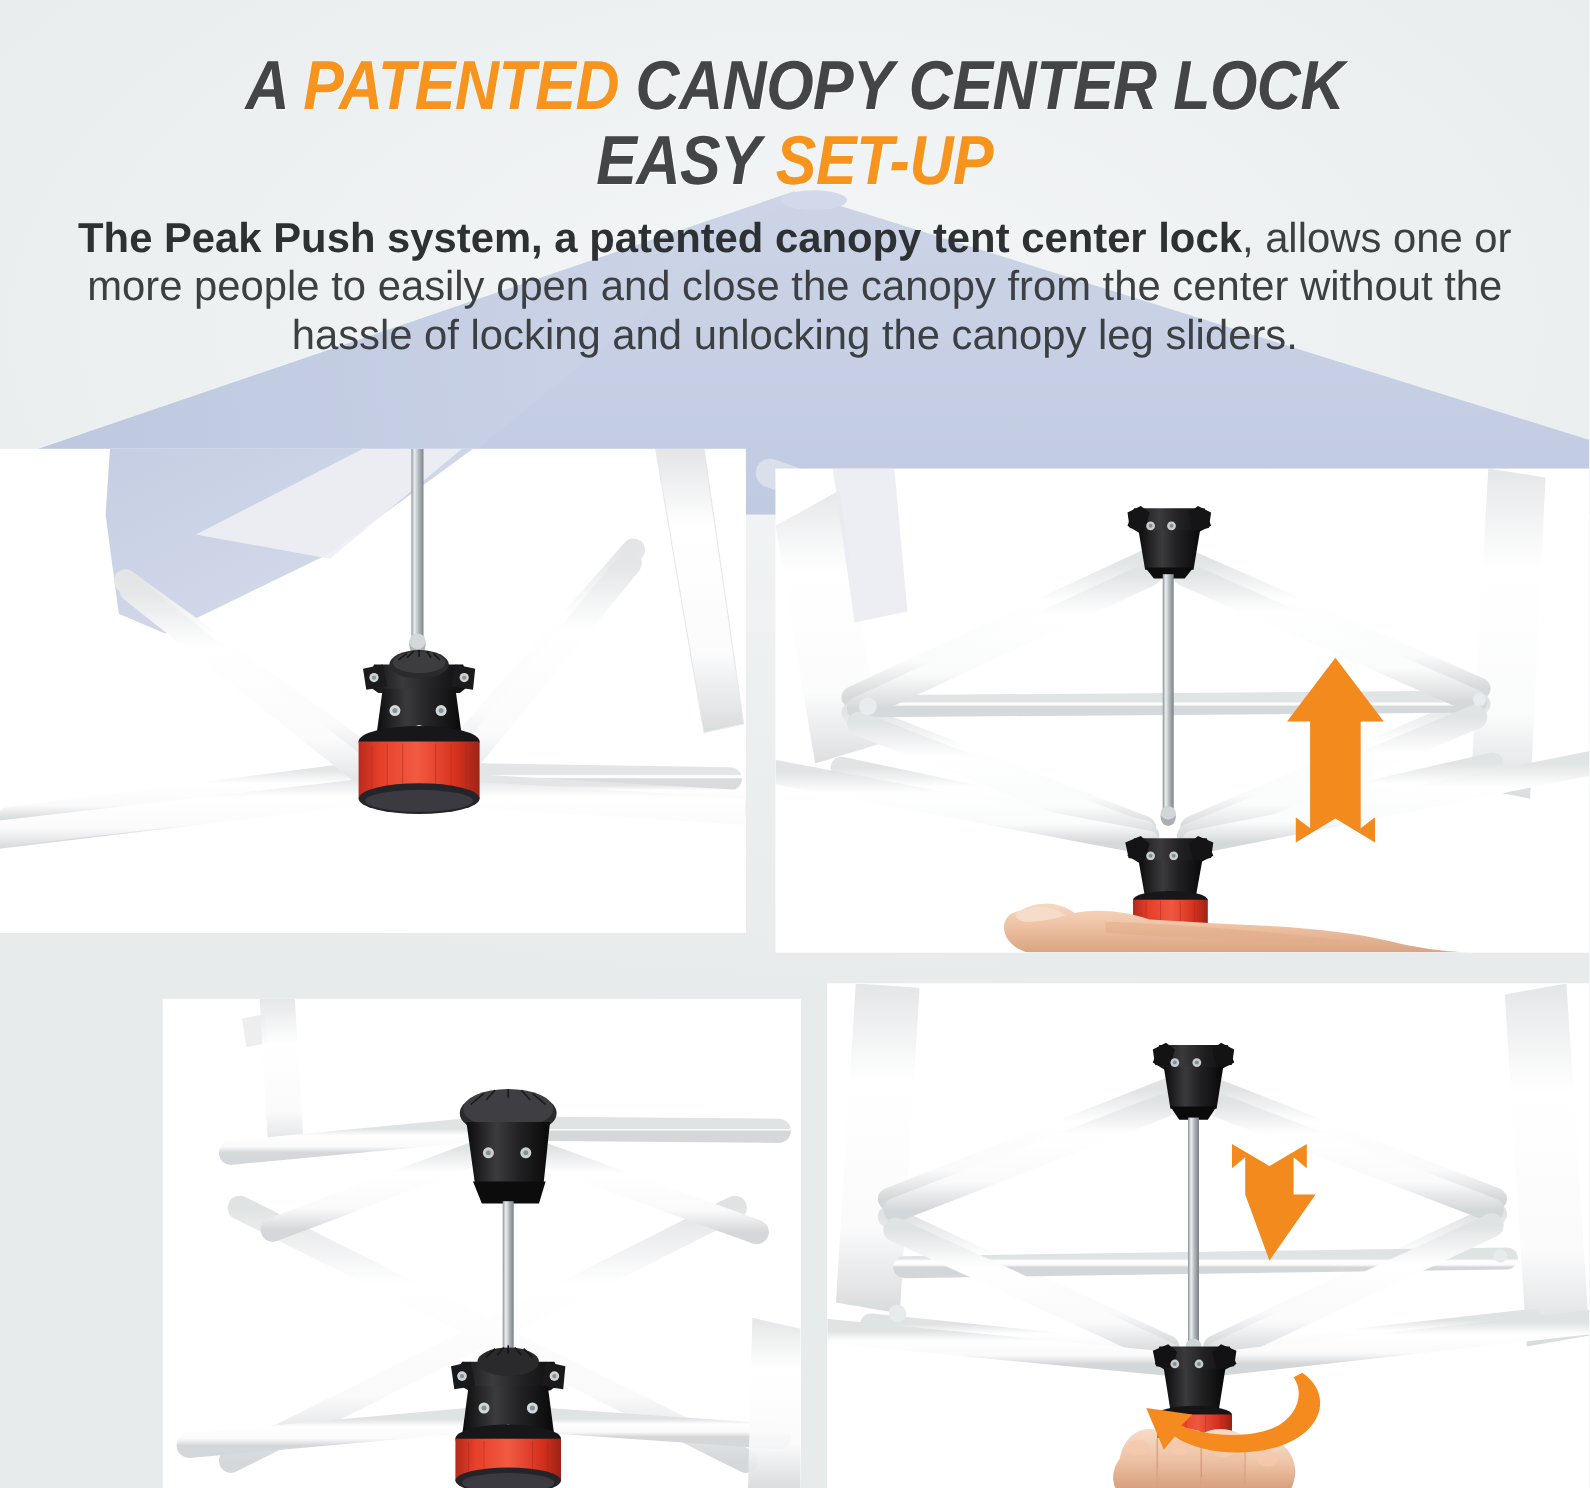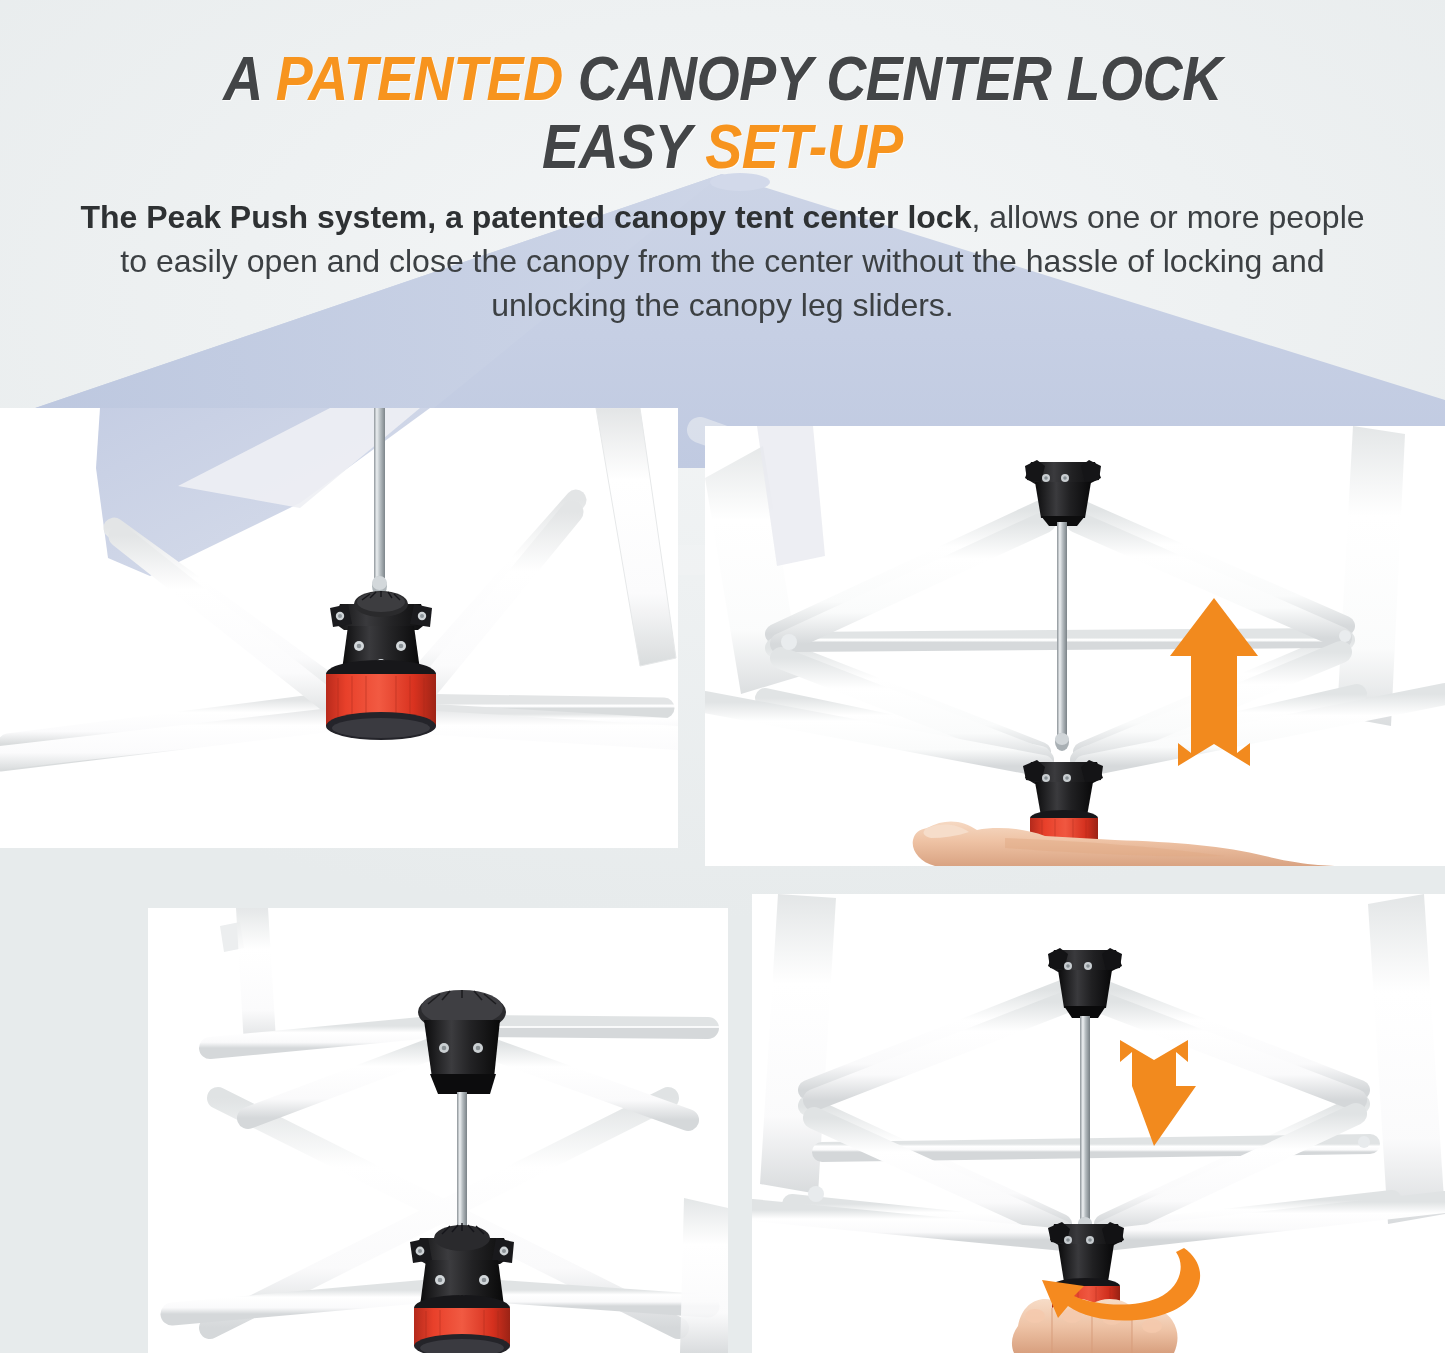--- a/index.html
+++ b/index.html
@@ -55,21 +55,21 @@
 
   
   .bodycopy {
     position: absolute;
     left: 70px;
     top: 195px;
     width: 1305px;
     text-align: center;
     z-index: 6;
     color: #3c4043;
-    font-size: 32px;
+    font-size: 38px;
     line-height: 44px;
   }
   .bodycopy .lead { font-weight: bold; color: #2e3133; }
 
   
   .grid {
     position: absolute;
     left: 0;
     top: 408px;
     width: 1445px;

